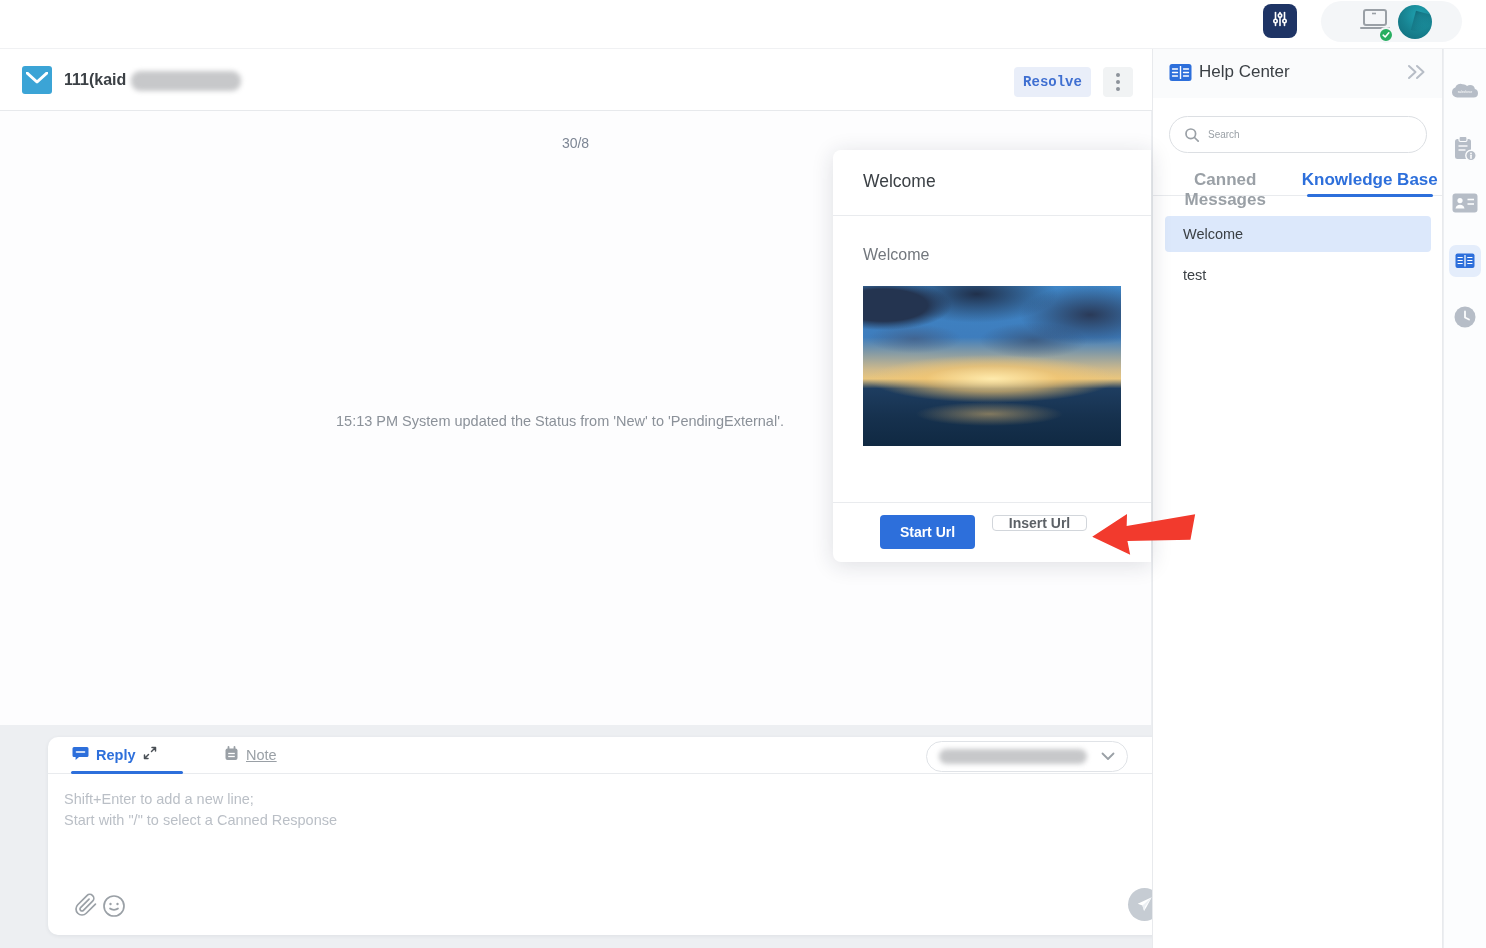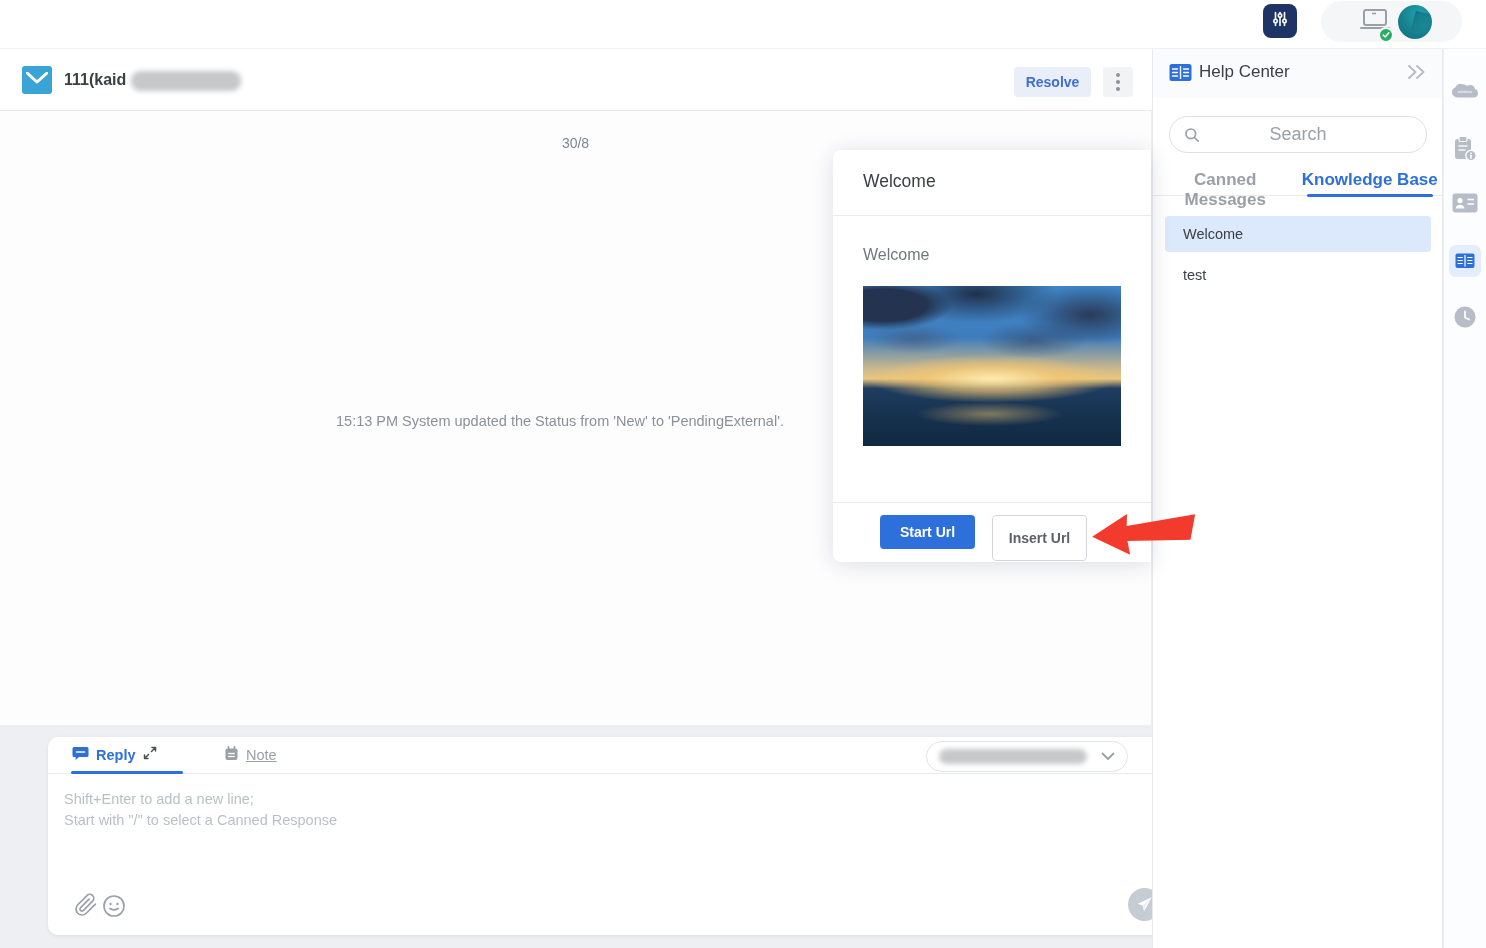--- a/index.html
+++ b/index.html
@@ -15,21 +15,21 @@
   .avatar { width:34px; height:34px; border-radius:50%; background:radial-gradient(circle at 62% 30%, #1fa3b2 0%, #17818f 55%, #106b7a 100%); position:relative; overflow:hidden; }
   .avatar::after { content:""; position:absolute; left:45%; top:25%; width:60%; height:60%; background:linear-gradient(135deg, rgba(10,70,85,.55), rgba(10,70,85,0) 70%); transform:rotate(15deg); }
   .check-badge { position:absolute; right:-4px; bottom:-3px; width:16px; height:16px; border-radius:50%; background:var(--online-green,#27ae60); border:2px solid #f4f6f8; display:flex; align-items:center; justify-content:center; }
 
   
   .ticket-header { position:absolute; left:0; top:49px; width:1152px; height:62px; background:#fff; border-bottom:1px solid #e7e9ec; z-index:2; }
   .mail-icon { position:absolute; left:22px; top:17px; width:30px; height:28px; border-radius:3px; background:#3ba4d6; display:flex; align-items:flex-start; justify-content:center; padding-top:6px; }
   .ticket-title { position:absolute; left:64px; top:22px; font-size:16px; font-weight:bold; color:#3b4045; white-space:nowrap; }
   .redact { background:#c7c8ca; filter:blur(2.5px); border-radius:9px; }
   .ticket-redact { position:absolute; left:131px; top:22px; width:110px; height:20px; }
-  .resolve-btn { position:absolute; left:1014px; top:18px; width:77px; height:30px; border-radius:4px; background:var(--resolve-bg,#e9eef9); color:#3f6fd1; font-size:14px; font-weight:bold; display:flex; align-items:center; justify-content:center; cursor:pointer; }
+  .resolve-btn { position:absolute; left:1014px; top:18px; width:77px; height:30px; border-radius:4px; background:var(--resolve-bg,#e9eef9); color:#3f6fd1; font-size:14px; font-weight:bold; display:flex; align-items:center; justify-content:center; cursor:pointer;font-family:Liberation Mono, monospace; }
   .kebab-btn { position:absolute; left:1103px; top:18px; width:30px; height:30px; border-radius:4px; background:#f1f3f4; display:flex; flex-direction:column; align-items:center; justify-content:center; gap:3px; cursor:pointer; }
   .kebab-btn i { width:4px; height:4px; border-radius:50%; background:#8d939a; }
 
   
   .chat-region { position:absolute; left:0; top:111px; width:1151px; height:614px; background:#fdfdfe; }
   .date-divider { position:absolute; left:0; top:24px; width:100%; text-align:center; font-size:14px; color:#7d8694; }
   .system-msg { position:absolute; left:0; top:302px; width:1120px; text-align:center; font-size:14.5px; color:#8b9199; }
 
   
   .composer-region { position:absolute; left:0; top:725px; width:1151px; height:223px; background:#edeff2;margin-left:36px; }
@@ -49,21 +49,21 @@
   .emoji-btn { position:absolute; left:54px; top:157px; width:24px; height:24px; cursor:pointer; }
   .send-btn { position:absolute; left:1080px; top:151px; width:33px; height:33px; border-radius:50%; background:#c6ccd3; display:flex; align-items:center; justify-content:center; cursor:pointer; }
 
   
   .help-panel { position:absolute; left:1152px; top:49px; width:291px; height:899px; background:#fff; border-left:1px solid #e8eaed; border-right:1px solid #e8eaed; z-index:2; }
   .help-header { position:relative; height:49px; background:#fafbfc; }
   .help-book { position:absolute; left:16px; top:14px; }
   .help-title { position:absolute; left:46px; top:13px; font-size:17px; color:#3b4045; }
   .collapse-btn { position:absolute; right:14px; top:15px; cursor:pointer; }
   .search-box { position:absolute; left:16px; top:67px; width:258px; height:37px; border:1px solid #dcdfe3; border-radius:19px; display:flex; align-items:center; padding:0 14px; gap:8px; background:#fff; }
-  .search-box input { border:none; outline:none; font-size:18px; color:#5f6368; width:180px; font-family:inherit; background:transparent;text-align:center; }
+  .search-box input { border:none; outline:none; font-size:10px; color:#5f6368; width:180px; font-family:inherit; background:transparent; }
   .search-box input::placeholder { color:#9aa0a6; }
   .help-tabs { position:absolute; left:0; top:113px; width:100%; height:34px; display:flex; border-bottom:1px solid #e9ebee; }
   .help-tab { flex:1; text-align:center; font-size:17px; font-weight:bold; color:#9aa0a6; padding-top:8px; position:relative; cursor:pointer; }
   .help-tab.active { color:var(--accent-blue,#2d6fdb); }
   .help-tab.active::after { content:""; position:absolute; left:50%; transform:translateX(-50%); bottom:-2px; width:126px; height:3px; border-radius:2px; background:var(--accent-blue,#2d6fdb); }
   .article-item { position:absolute; left:12px; width:266px; height:36px; border-radius:4px; display:flex; align-items:center; padding-left:18px; font-size:14.5px; color:#3b4045; cursor:pointer; }
   .article-item.selected { background:var(--selected-item-bg,#dce8fb); }
   .article-0 { top:167px; }
   .article-1 { top:208px; }
 
@@ -83,21 +83,21 @@
       radial-gradient(ellipse 42% 24% at 44% 5%, #20304b 0%, rgba(32,48,75,0) 75%),
       radial-gradient(ellipse 38% 26% at 88% 18%, #2a3a58 0%, rgba(42,58,88,0) 72%),
       radial-gradient(ellipse 30% 16% at 66% 34%, #35466399 0%, rgba(53,70,99,0) 70%),
       radial-gradient(ellipse 26% 13% at 20% 33%, #42557699 0%, rgba(66,85,118,0) 70%),
       radial-gradient(ellipse 64% 20% at 50% 58%, rgba(255,236,175,.95) 0%, rgba(244,198,112,.65) 40%, rgba(210,150,70,0) 75%),
       radial-gradient(ellipse 38% 10% at 49% 80%, rgba(235,190,110,.5) 0%, rgba(235,190,110,0) 75%),
       linear-gradient(180deg, #3f86c7 0%, #3e7dbd 32%, #cdb98c 52%, #e9c67e 58%, #1e3d60 64%, #16314e 82%, #102942 100%);
   }
   .modal-footer-divider { position:absolute; left:0; top:352px; width:100%; height:1px; background:#e9ebee; }
   .send-url-btn { position:absolute; left:47px; top:365px; width:95px; height:34px; border-radius:4px; background:var(--accent-blue,#2d6fdb); color:#fff; font-size:14px; font-weight:bold; display:flex; align-items:center; justify-content:center; cursor:pointer; }
-  .insert-url-btn { position:absolute; left:159px; top:365px; width:95px; height:46px; border-radius:4px; background:#fff; border:1px solid #d2d6db; color:#5c6166; font-size:14px; font-weight:bold; display:flex; align-items:center; justify-content:center; cursor:pointer; }
+  .insert-url-btn { position:absolute; left:159px; top:365px; width:95px; height:16px; border-radius:4px; background:#fff; border:1px solid #d2d6db; color:#5c6166; font-size:14px; font-weight:bold; display:flex; align-items:center; justify-content:center; cursor:pointer; }
 
   .pointer-arrow { position:absolute; left:1092px; top:508px; width:106px; height:48px; z-index:9; transform:rotate(-3deg); }
 </style>
 </head>
 <body>
 
 <div id="app">
 
   <div class="topbar">
     <div class="settings-btn">

